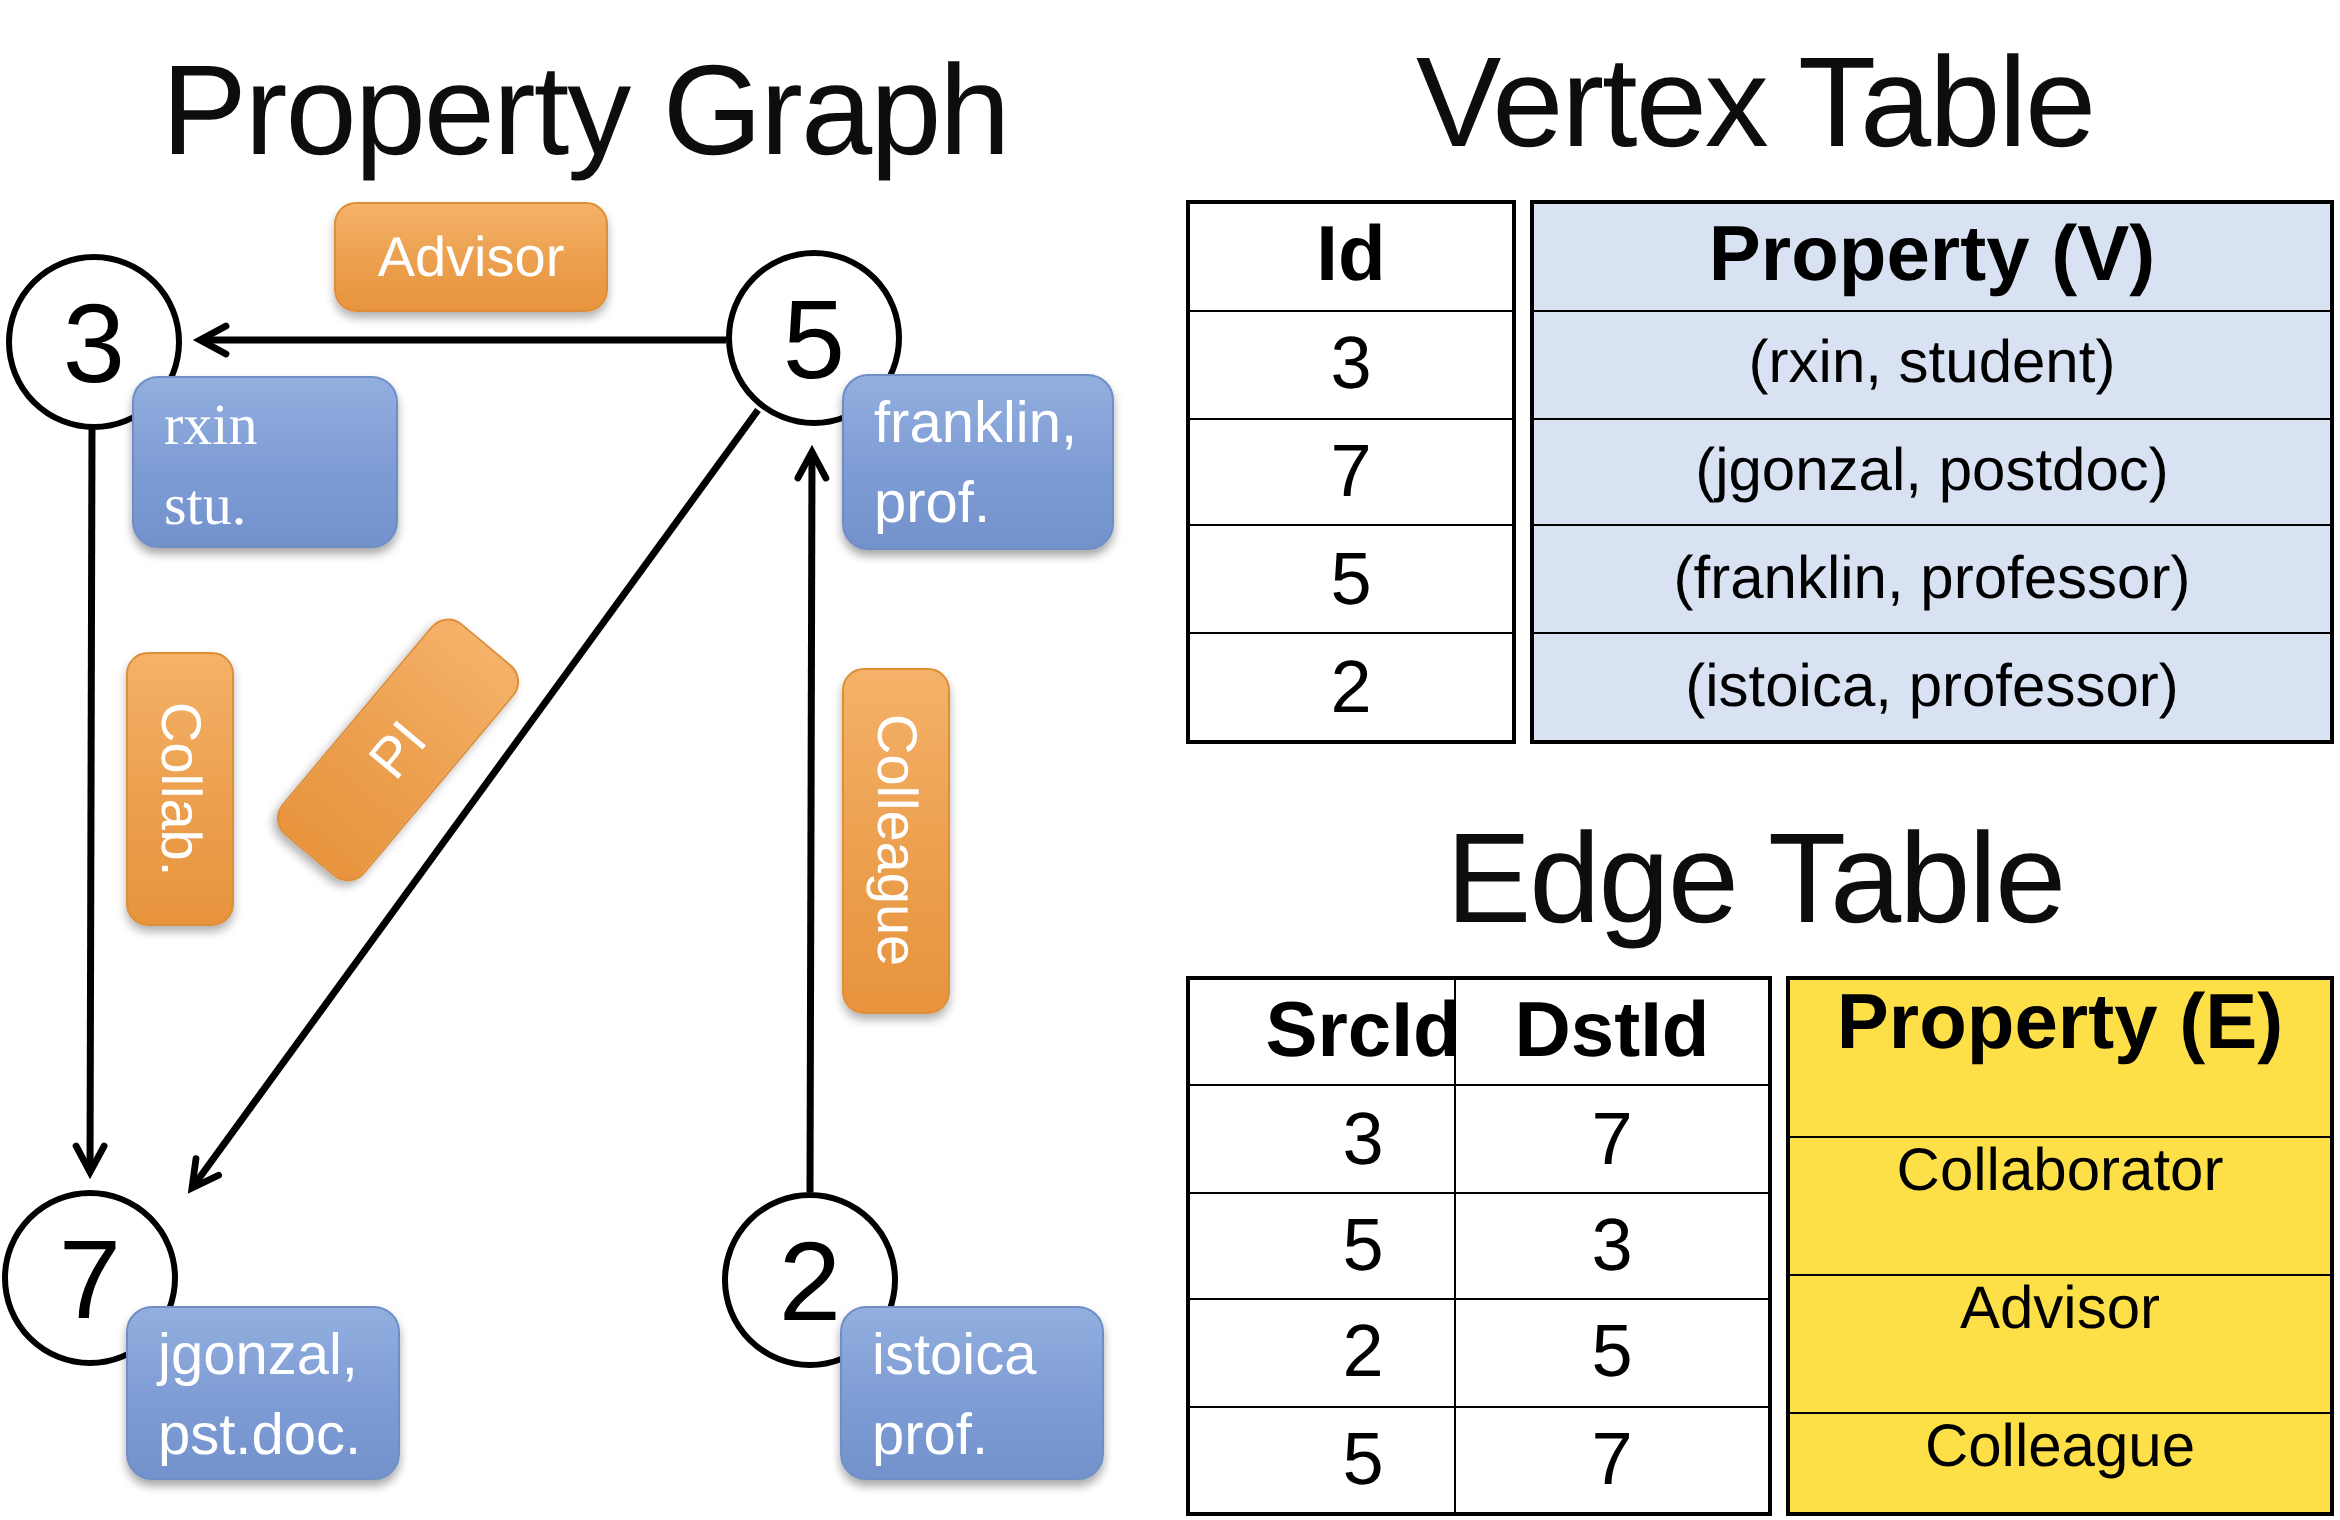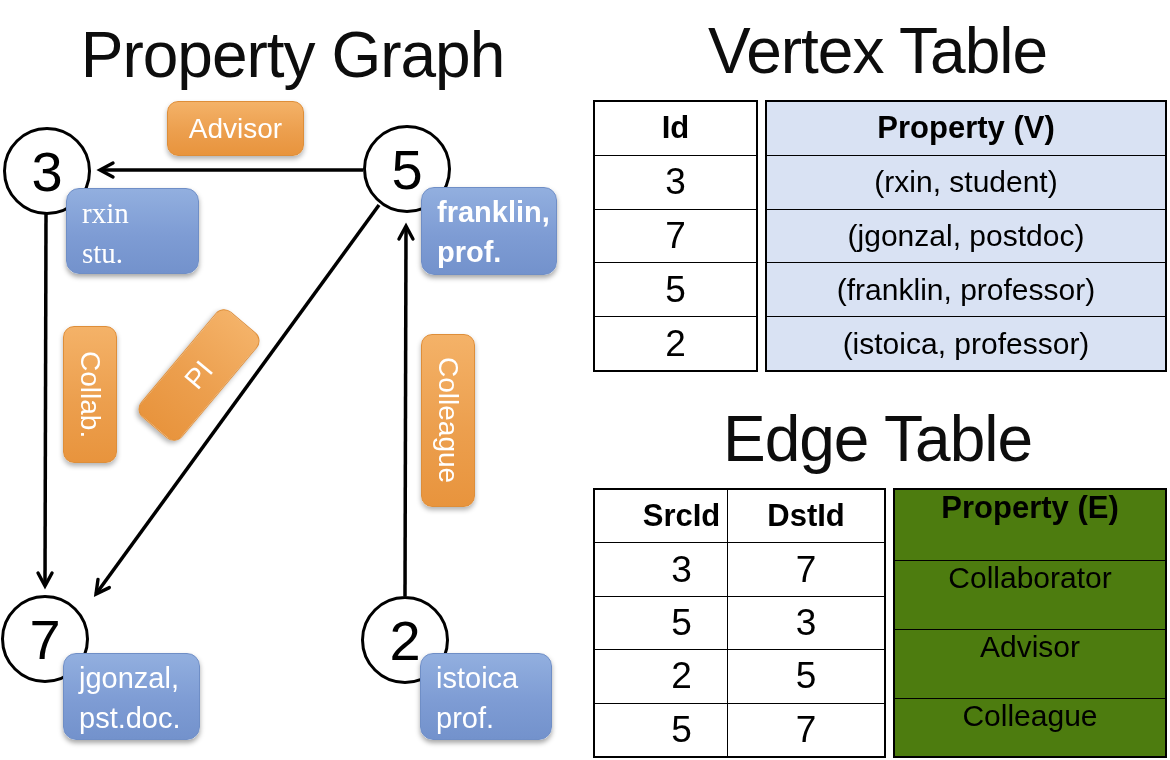--- a/index.html
+++ b/index.html
@@ -46,24 +46,24 @@
   #pi-box .uptext { transform:rotate(-90deg); } 
 
   
   .tblwrap { position:absolute; display:flex; gap:7px; }
   .sub { border:2.5px solid #000; display:flex; flex-direction:column; background:#fff; }
   .sub .trow {
     flex:1; display:flex; align-items:center; justify-content:center;
     border-top:1.8px solid #000; font-size:30px; font-weight:300; text-align:center;
   }
   .sub .trow:first-child { border-top:none; }
-  .sub .trow.th { font-weight:700; font-size:31px; }
+  .sub .trow.th { font-weight:700; font-size:39px; }
   .sub .trow.num { font-size:37px; }
   .sub.bluebg  { background:#D9E2F3; }
-  .sub.tanbg   { background:#4d7c0f;gap:34px; }
+  .sub.tanbg   { background:#fde047;gap:34px; }
   .split { display:flex; width:100%; height:100%; }
   .split .cell {
     display:flex; align-items:center; justify-content:center;
   }
   .split .cell.c1 { width:133px; border-right:1.8px solid #000;padding-left:41px; }
   .split .cell.c2 { flex:1; }
 
   #vertex-tbl { left:593px; top:100px; }
   #vertex-tbl .sub { height:272px; }
   #vertex-id   { width:165px; }
@@ -105,21 +105,21 @@
       <span>7</span>
     </div>
   <div class="gnode" style="left:361px;top:596px;">
       <span>2</span>
     </div>
 
   <div class="vbox" style="left:66px; top:188px; width:133px; height:86px;font-family:Liberation Serif, serif;">
     <span>rxin</span>
     <span>stu.</span>
   </div>
-  <div class="vbox" style="left:421px; top:187px; width:136px; height:88px;font-weight:bold;">
+  <div class="vbox" style="left:421px; top:187px; width:136px; height:88px;">
     <span>franklin,</span>
     <span>prof.</span>
   </div>
   <div class="vbox" style="left:63px; top:653px; width:137px; height:87px;">
     <span>jgonzal,</span>
     <span>pst.doc.</span>
   </div>
   <div class="vbox" style="left:420px; top:653px; width:132px; height:87px;">
     <span>istoica</span>
     <span>prof.</span>

